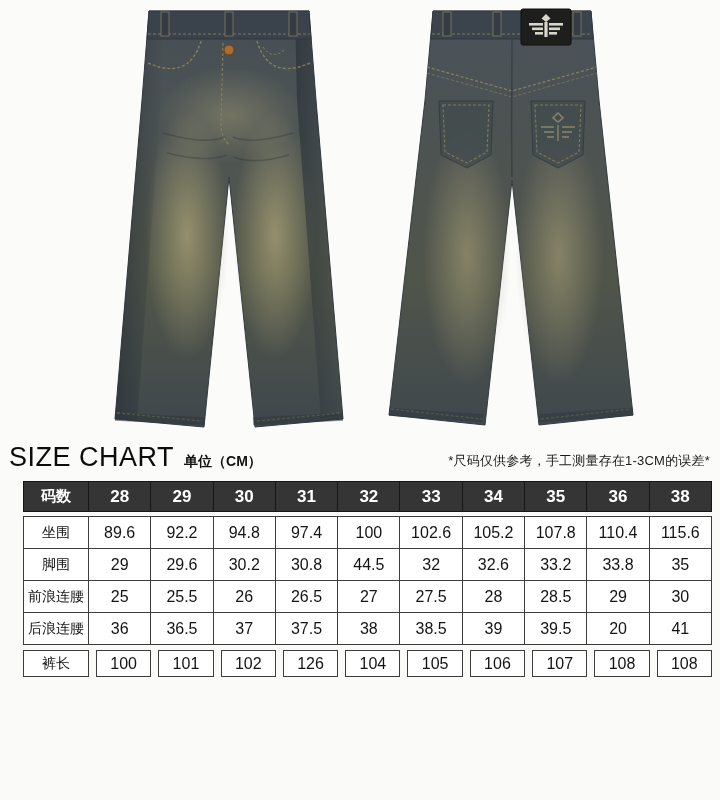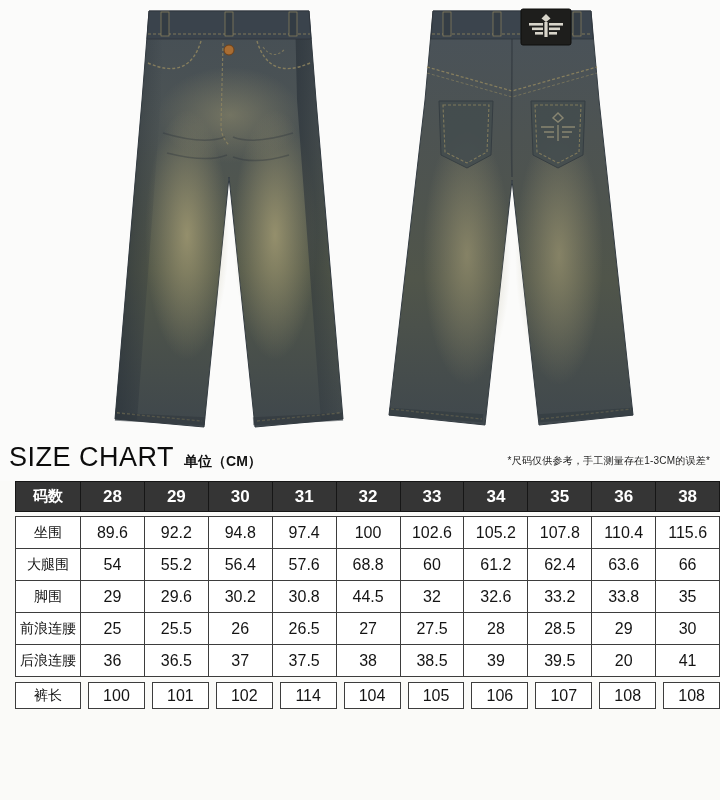--- a/index.html
+++ b/index.html
@@ -29,26 +29,26 @@
   }
   .chart-title {
     font-size:27px; font-weight:400; letter-spacing:.5px;
     color:#0c0c0c;
   }
   .chart-unit {
     font-size:14px; font-weight:700; color:#111;
     margin-left:10px; margin-top:10px;
   }
   .chart-note {
-    margin-left:auto; font-size:10px; color:#1c1c1c;
+    margin-left:auto; font-size:13px; color:#1c1c1c;
     margin-top:8px; letter-spacing:.2px;
   }
 
   
-  .size-table { margin:0 0;padding-left:15px; }
+  .size-table { margin:0 8px;padding-left:15px; }
   .tr { display:flex; }
   .cell {
     flex:1 1 0; display:flex; align-items:center; justify-content:center;
     box-sizing:border-box; overflow:hidden; white-space:nowrap;
   }
   .cell.label { flex:0 0 66px; }
 
   .thead .cell {
     background:#353535; color:#fff;
     font-weight:700; font-size:17px;
@@ -231,33 +231,20 @@
         <div class="cell">94.8</div>
         <div class="cell">97.4</div>
         <div class="cell">100</div>
         <div class="cell">102.6</div>
         <div class="cell">105.2</div>
         <div class="cell">107.8</div>
         <div class="cell">110.4</div>
         <div class="cell">115.6</div>
       </div>
       <div class="tr">
-        <div class="cell label">大腿围</div>
-        <div class="cell">54</div>
-        <div class="cell">55.2</div>
-        <div class="cell">56.4</div>
-        <div class="cell">57.6</div>
-        <div class="cell">68.8</div>
-        <div class="cell">60</div>
-        <div class="cell">61.2</div>
-        <div class="cell">62.4</div>
-        <div class="cell">63.6</div>
-        <div class="cell">66</div>
-      </div>
-      <div class="tr">
         <div class="cell label">脚围</div>
         <div class="cell">29</div>
         <div class="cell">29.6</div>
         <div class="cell">30.2</div>
         <div class="cell">30.8</div>
         <div class="cell">44.5</div>
         <div class="cell">32</div>
         <div class="cell">32.6</div>
         <div class="cell">33.2</div>
         <div class="cell">33.8</div>
@@ -287,21 +274,21 @@
         <div class="cell">39</div>
         <div class="cell">39.5</div>
         <div class="cell">20</div>
         <div class="cell">41</div>
       </div>
       <div class="tr gap-top short">
         <div class="cell label">裤长</div>
         <div class="cell">100</div>
         <div class="cell">101</div>
         <div class="cell">102</div>
-        <div class="cell">114</div>
+        <div class="cell">126</div>
         <div class="cell">104</div>
         <div class="cell">105</div>
         <div class="cell">106</div>
         <div class="cell">107</div>
         <div class="cell">108</div>
         <div class="cell">108</div>
       </div>
     </div>
 </div>
 

